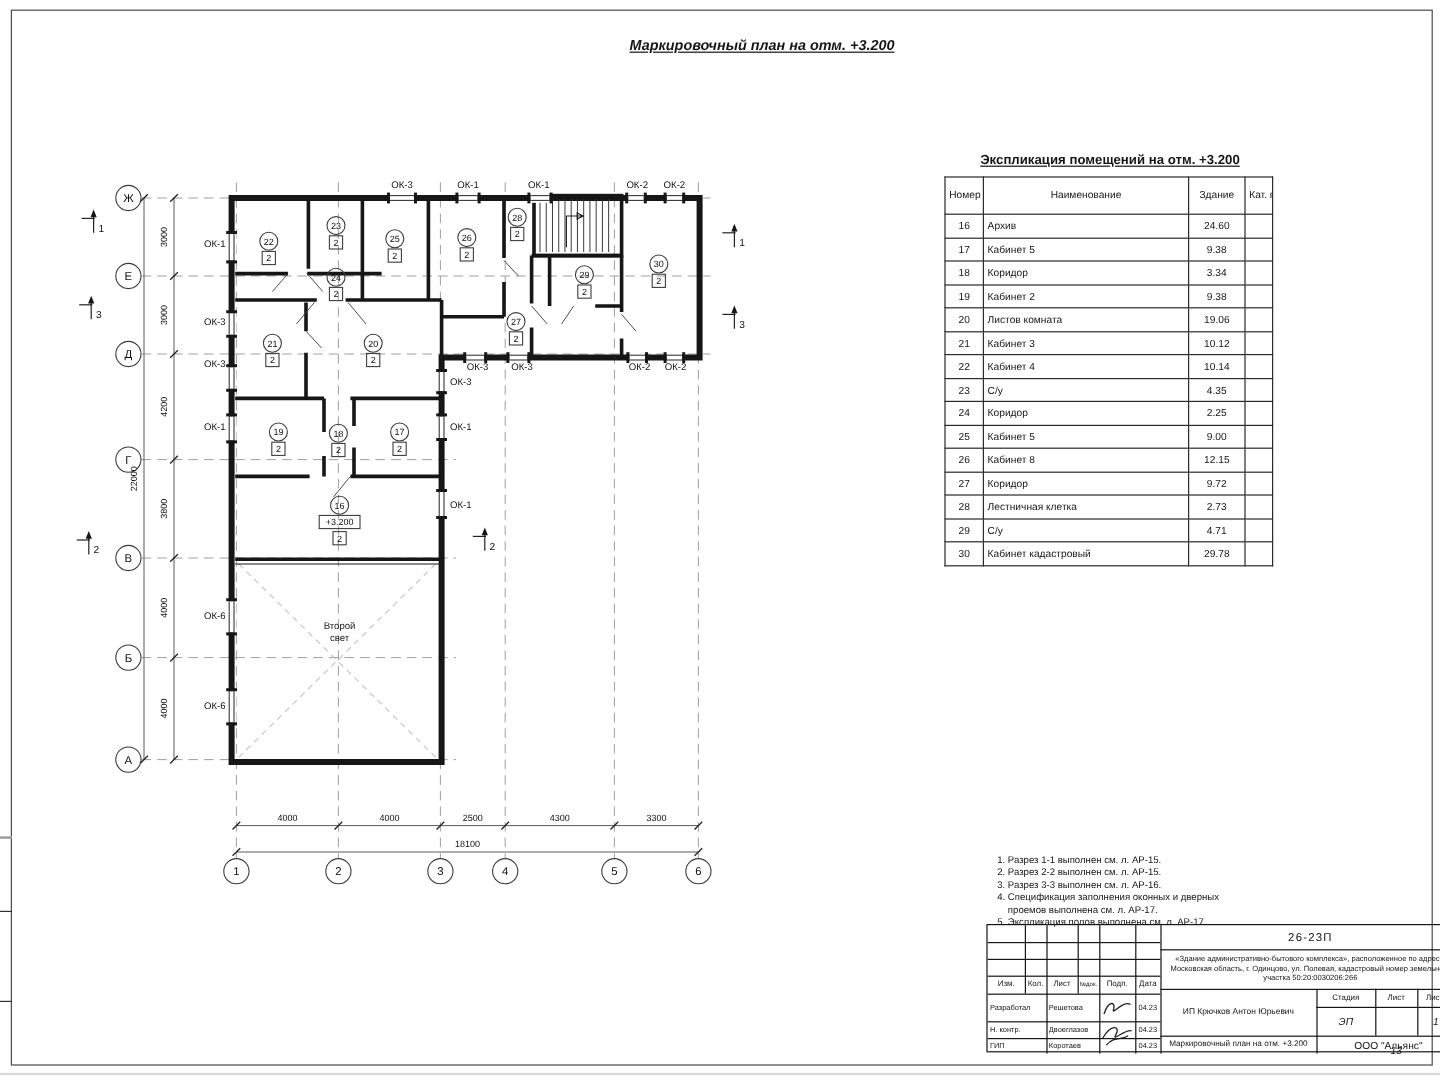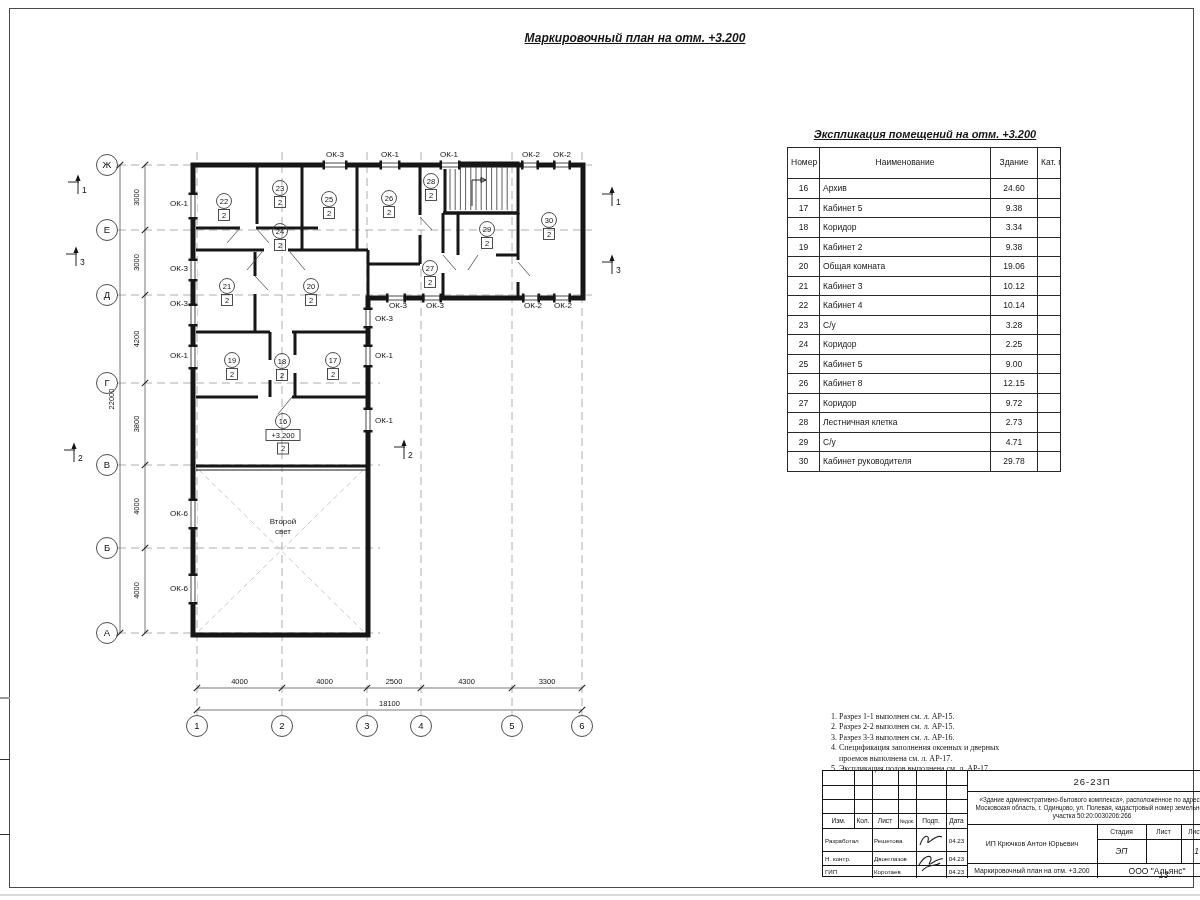--- a/index.html
+++ b/index.html
@@ -6,32 +6,32 @@
   body{width:1200px;height:900px;position:relative;overflow:hidden;
        font-family:"Liberation Sans",sans-serif;color:#161616;}
   .sheet{position:absolute;inset:0;background:#fff;}
   .frame{position:absolute;left:9px;top:8px;width:1183px;height:878px;border:1px solid #4a4a4a;}
   .edge-tick{position:absolute;left:0;height:1px;background:#333;width:10px;}
   .bottom-shade{position:absolute;left:0;top:894px;width:1200px;height:2px;background:#d9d9d9;}
 
   .main-title{position:absolute;left:450px;top:31px;width:370px;text-align:center;
      font-size:12px;font-style:italic;font-weight:bold;text-decoration:underline;}
   .expl-title{position:absolute;left:775px;top:128px;width:300px;text-align:center;
-     font-size:11px;font-style:italic;font-weight:bold;text-decoration:underline;}
+     font-size:11px;font-weight:bold;text-decoration:underline;}
 
   table.expl{position:absolute;left:787px;top:147px;border-collapse:collapse;
      table-layout:fixed;width:273px;font-size:8.5px;}
   table.expl th,table.expl td{border:1px solid #2a2a2a;padding:0 3px;overflow:hidden;white-space:nowrap;}
   table.expl{border:1.6px solid #1a1a1a;}
   table.expl th{height:30px;font-weight:normal;text-align:center;font-size:8.5px;line-height:9.5px;}
   table.expl td{height:18.5px;}
   td.c{text-align:center;} td.l{text-align:left;padding-left:5px;}
 
   .notes{position:absolute;left:831px;top:712px;font-size:8px;line-height:10.4px;white-space:pre-wrap;}
-  .notes div{white-space:pre-wrap;font-family:Liberation Serif, serif;}
+  .notes div{white-space:pre-wrap;}
 
   
   .stamp{position:absolute;left:822px;top:770px;width:394px;height:107px;
      border:1.3px solid #151515;box-sizing:border-box;}
   .stamp .vl{position:absolute;width:1px;background:#151515;}
   .stamp .hl{position:absolute;height:1px;background:#151515;}
   .stamp .cell{position:absolute;display:flex;align-items:center;justify-content:center;
      text-align:center;overflow:hidden;}
   .stamp .lt{justify-content:flex-start;text-align:left;}
   .s-doccode{font-size:9.5px;letter-spacing:1px;}
@@ -458,40 +458,40 @@
           <td class="c"></td>
         </tr>
         <tr>
           <td class="c">19</td>
           <td class="l">Кабинет 2</td>
           <td class="c">9.38</td>
           <td class="c"></td>
         </tr>
         <tr>
           <td class="c">20</td>
-          <td class="l">Общая комната</td>
+          <td class="l">Листов комната</td>
           <td class="c">19.06</td>
           <td class="c"></td>
         </tr>
         <tr>
           <td class="c">21</td>
           <td class="l">Кабинет 3</td>
           <td class="c">10.12</td>
           <td class="c"></td>
         </tr>
         <tr>
           <td class="c">22</td>
           <td class="l">Кабинет 4</td>
           <td class="c">10.14</td>
           <td class="c"></td>
         </tr>
         <tr>
           <td class="c">23</td>
           <td class="l">С/у</td>
-          <td class="c">3.28</td>
+          <td class="c">4.35</td>
           <td class="c"></td>
         </tr>
         <tr>
           <td class="c">24</td>
           <td class="l">Коридор</td>
           <td class="c">2.25</td>
           <td class="c"></td>
         </tr>
         <tr>
           <td class="c">25</td>
@@ -518,21 +518,21 @@
           <td class="c"></td>
         </tr>
         <tr>
           <td class="c">29</td>
           <td class="l">С/у</td>
           <td class="c">4.71</td>
           <td class="c"></td>
         </tr>
         <tr>
           <td class="c">30</td>
-          <td class="l">Кабинет руководителя</td>
+          <td class="l">Кабинет кадастровый</td>
           <td class="c">29.78</td>
           <td class="c"></td>
         </tr>
       </tbody>
   </table>
 
   <div class="notes" id="notes"><div>1. Разрез 1-1 выполнен см. л. АР-15.</div><div>2. Разрез 2-2 выполнен см. л. АР-15.</div><div>3. Разрез 3-3 выполнен см. л. АР-16.</div><div>4. Спецификация заполнения оконных и дверных
     проемов выполнена см. л. АР-17.</div><div>5. Экспликация полов выполнена см. л. АР-17.</div></div>
 
   <div class="stamp">

